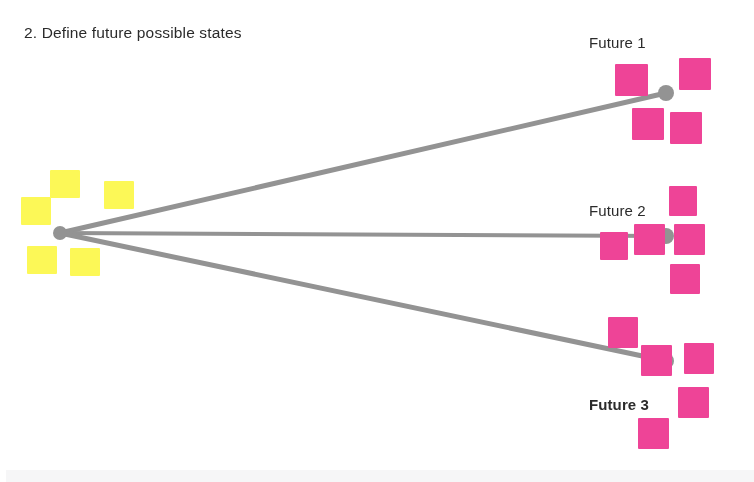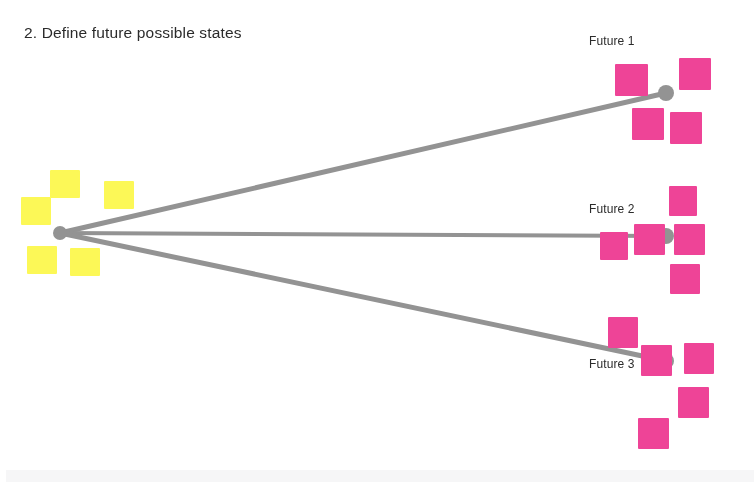--- a/index.html
+++ b/index.html
@@ -35,21 +35,21 @@
     height: 482px;
   }
   .note {
     position: absolute;
     border-radius: 1px;
   }
   .note-yellow { background: #fcf857; }
   .note-pink   { background: #ee4497; }
   .branch-label {
     position: absolute;
-    font-size: 12px;
+    font-size: 15px;
     color: #2b2b2b;
     white-space: nowrap;
     letter-spacing: 0.1px;
   }
   #footer-band {
     position: absolute;
     left: 0;
     bottom: 0;
     width: 754px;
     height: 12px;
@@ -91,18 +91,18 @@
       <div class="note note-pink" style="left: 602px; top: 317px; width: 30px; height: 31px;"></div>
       <div class="note note-pink" style="left: 635px; top: 345px; width: 31px; height: 31px;"></div>
       <div class="note note-pink" style="left: 678px; top: 343px; width: 30px; height: 31px;"></div>
       <div class="note note-pink" style="left: 672px; top: 387px; width: 31px; height: 31px;"></div>
       <div class="note note-pink" style="left: 632px; top: 418px; width: 31px; height: 31px;"></div>
     </div>
 
   <div id="labels-layer">
       <div class="branch-label" style="left: 583px; top: 34px;">Future 1</div>
       <div class="branch-label" style="left: 583px; top: 202px; text-align: center;">Future 2</div>
-      <div class="branch-label" style="left: 583px; top: 357px;">Future 3</div>
+      <div class="branch-label" style="left: 583px; top: 396px; font-weight: bold;">Future 3</div>
     </div>
 
   <div id="footer-band"></div>
 
 </div>
 
 </body></html>

